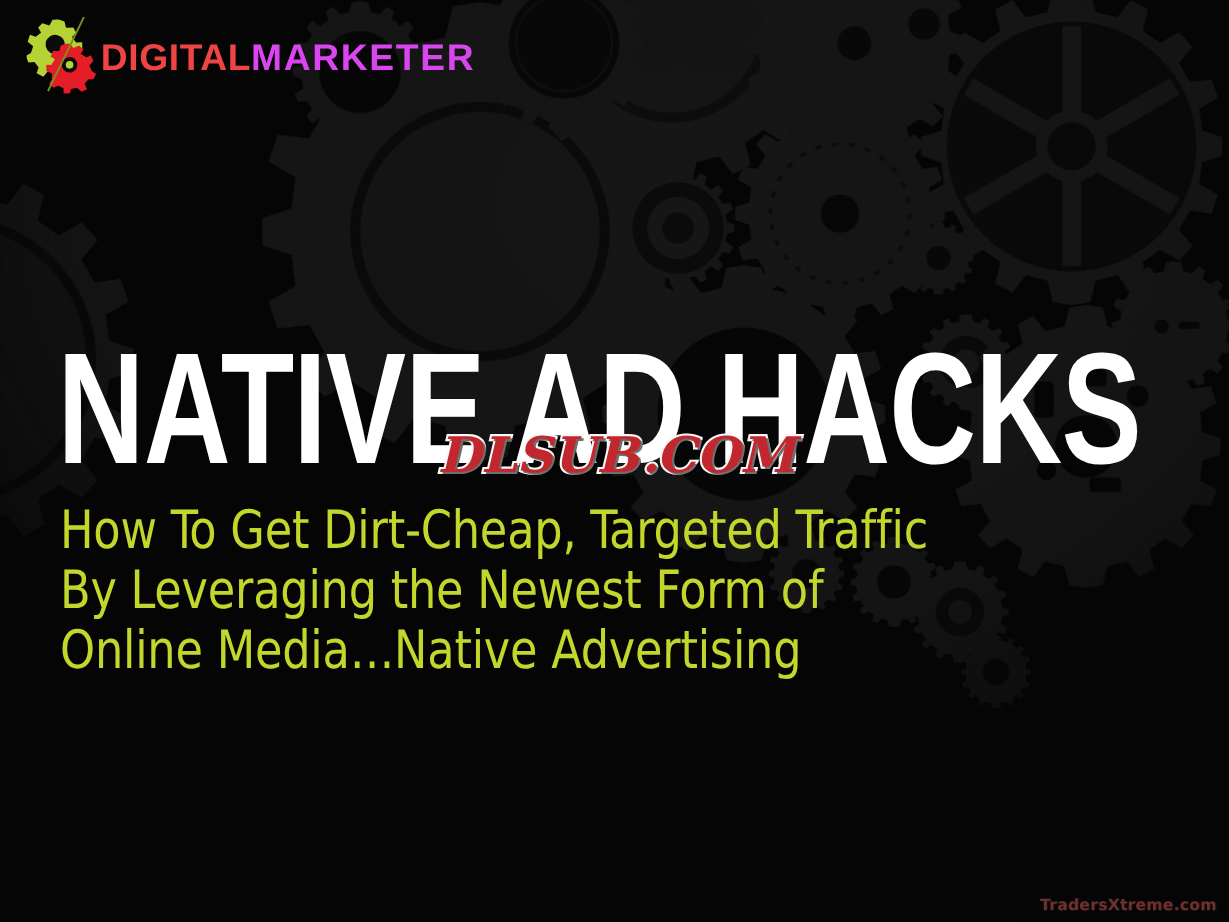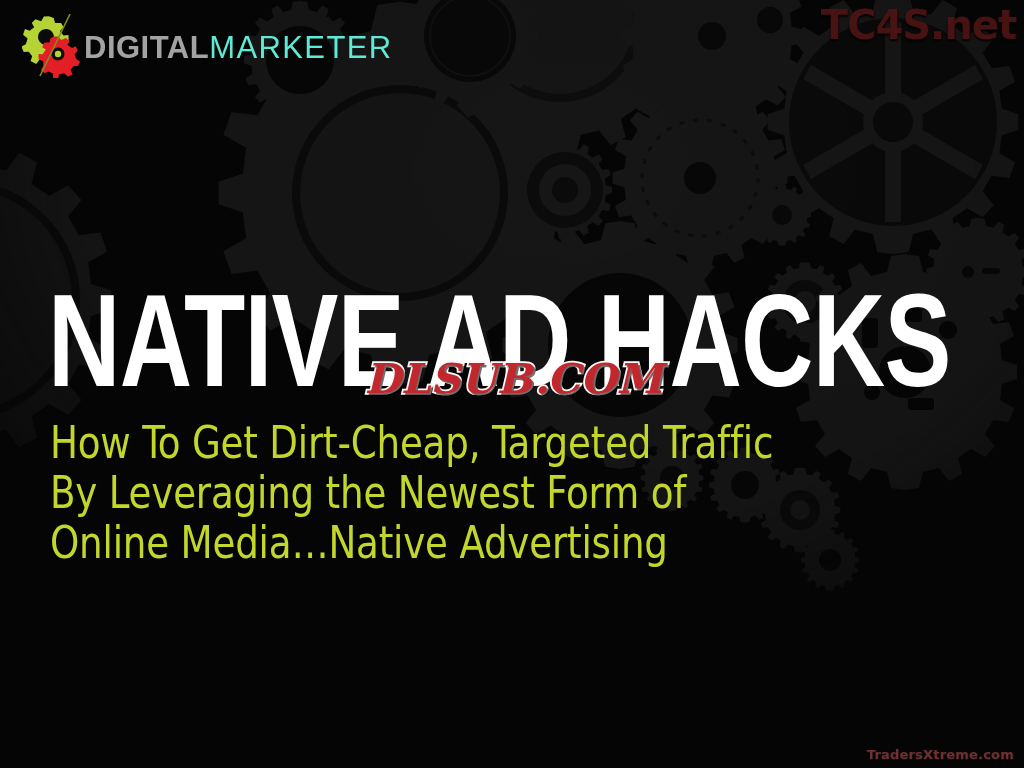--- a/index.html
+++ b/index.html
@@ -42,26 +42,26 @@
   }
   #logo-text {
     font-size: 31px;
     letter-spacing: 0.5px;
     line-height: 1;
     white-space: nowrap;
     margin-left: -4px;
     margin-top: 2px;
   }
   #logo-text .w1 {
-    color: #a3a3a3;
+    color: #ef4444;
     font-weight: bold;
   }
   #logo-text .w2 {
-    color: #5eead4;
-    font-weight: normal;
+    color: #d946ef;
+    font-weight: bold;
     letter-spacing: 1.4px;
   }
 
   
   #tc4s {
     position: absolute;
     right: 8px;
     top: 2px;
     font-family: "DejaVu Sans", sans-serif;
     font-weight: bold;
@@ -308,21 +308,20 @@
 
       <circle cx="36" cy="40" r="3.2" fill="#b5d334"></circle>
 
       <line x1="18" y1="62" x2="48" y2="0" stroke="#7d8f1e" stroke-width="1.6"></line>
     </svg>
     <div id="logo-text">
       <span class="w1">DIGITAL</span><span class="w2">MARKETER</span>
     </div>
   </div>
 
-  <div id="tc4s">TC4S.net</div>
 
   <div id="headline">NATIVE AD HACKS</div>
 
   <div id="dlsub">DLSUB.COM</div>
 
   <div id="subtitle">
     <span class="ln">How To Get Dirt-Cheap, Targeted Traffic</span>
     <span class="ln">By Leveraging the Newest Form of</span>
     <span class="ln">Online Media…Native Advertising</span>
   </div>

